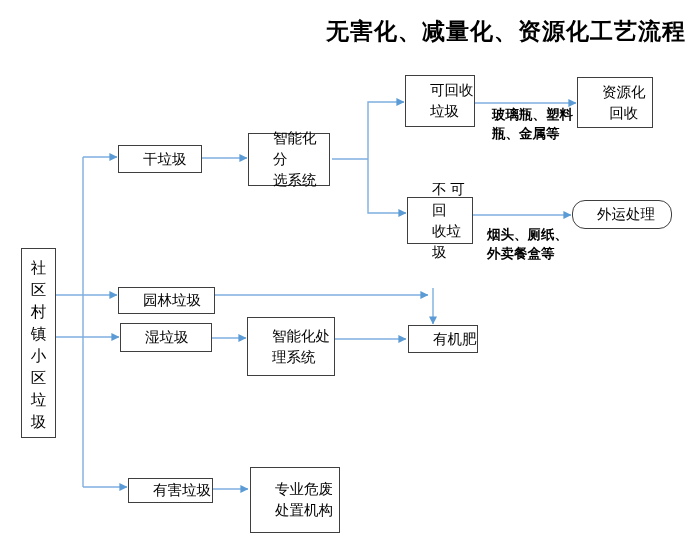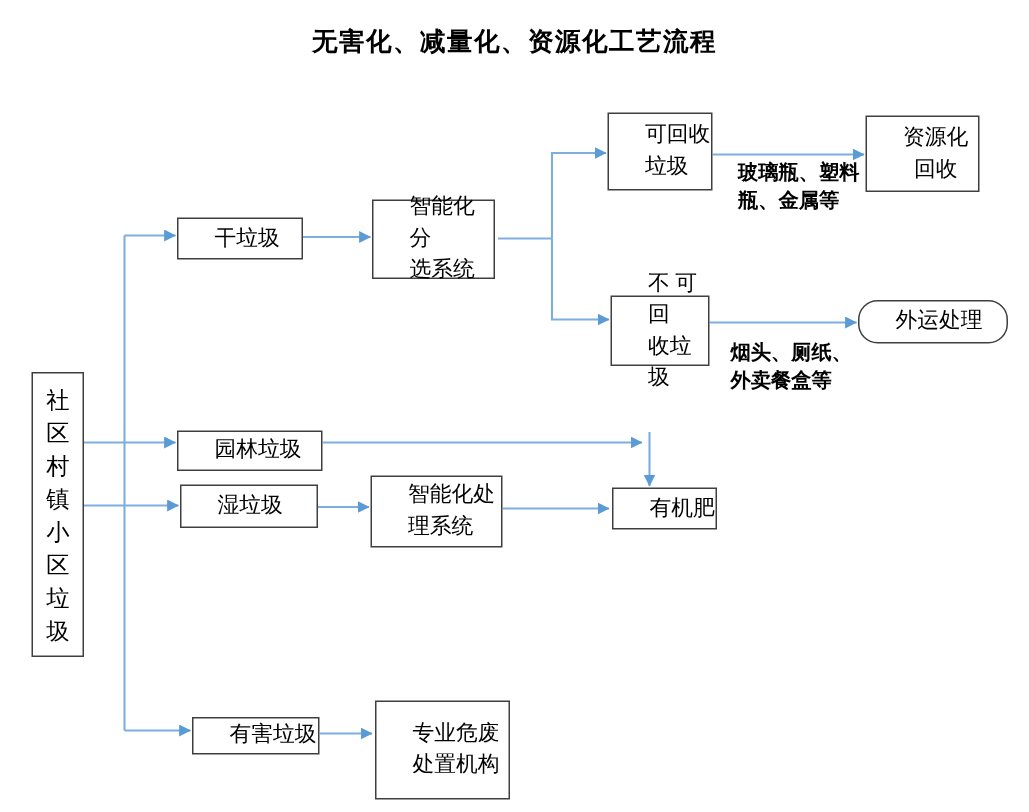--- a/index.html
+++ b/index.html
@@ -17,22 +17,22 @@
     background: #ffffff;
     font-family: "Liberation Serif", "DejaVu Serif", serif;
     color: var(--ink);
     overflow: hidden;
   }
   .title {
     position: absolute;
     left: 0;
     top: 16px;
     width: 100%;
-    text-align: center;
-    font-size: 17px;
+    text-align: right;
+    font-size: 23px;
     font-weight: bold;
     letter-spacing: 1px;
     color: var(--ink);
   }
   .connectors {
     position: absolute;
     left: 0;
     top: 0;
     width: 686px;
     height: 541px;
@@ -129,21 +129,21 @@
 
   <div class="node" style="left:407px; top:197px; width:66px; height:47px;">不 可 回
 收垃圾</div>
 
   <div class="node" style="left:572px; top:200px; width:100px; height:29px;border-radius:13px;">外运处理</div>
 
   <div class="node" style="left:118px; top:287px; width:97px; height:27px;">园林垃圾</div>
 
   <div class="node" style="left:120px; top:323px; width:92px; height:29px;">湿垃圾</div>
 
-  <div class="node" style="left:247px; top:317px; width:88px; height:48px;">智能化处
+  <div class="node" style="left:247px; top:317px; width:88px; height:59px;">智能化处
 理系统</div>
 
   <div class="node" style="left:408px; top:325px; width:70px; height:28px;">有机肥</div>
 
   <div class="node" style="left:128px; top:478px; width:85px; height:25px;">有害垃圾</div>
 
   <div class="node" style="left:250px; top:467px; width:90px; height:66px;">专业危废
 处置机构</div>
 
   <div class="edge-label" style="left:492px; top:106px;">玻璃瓶、塑料

